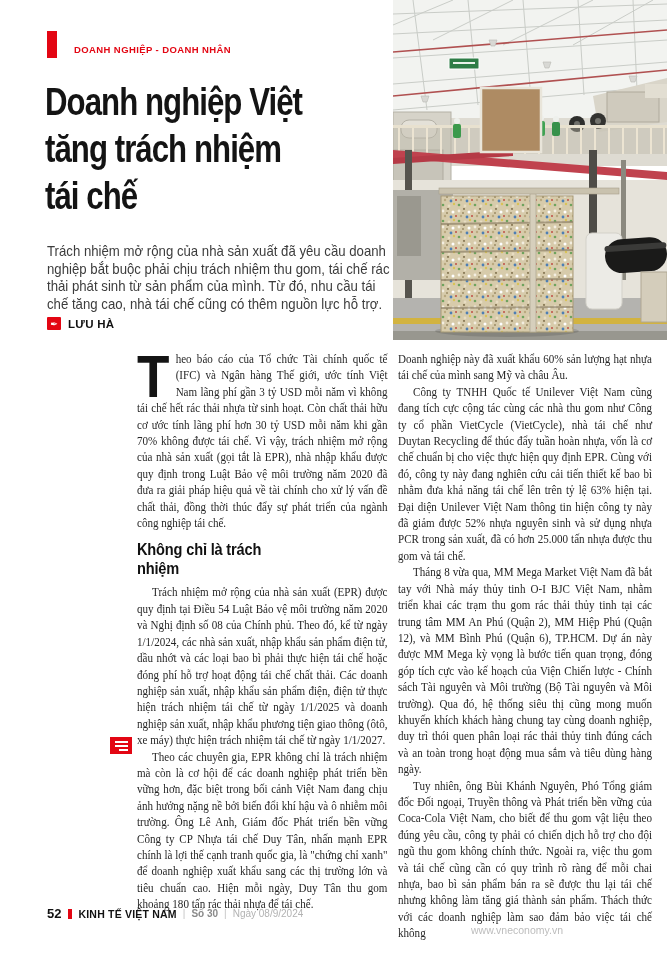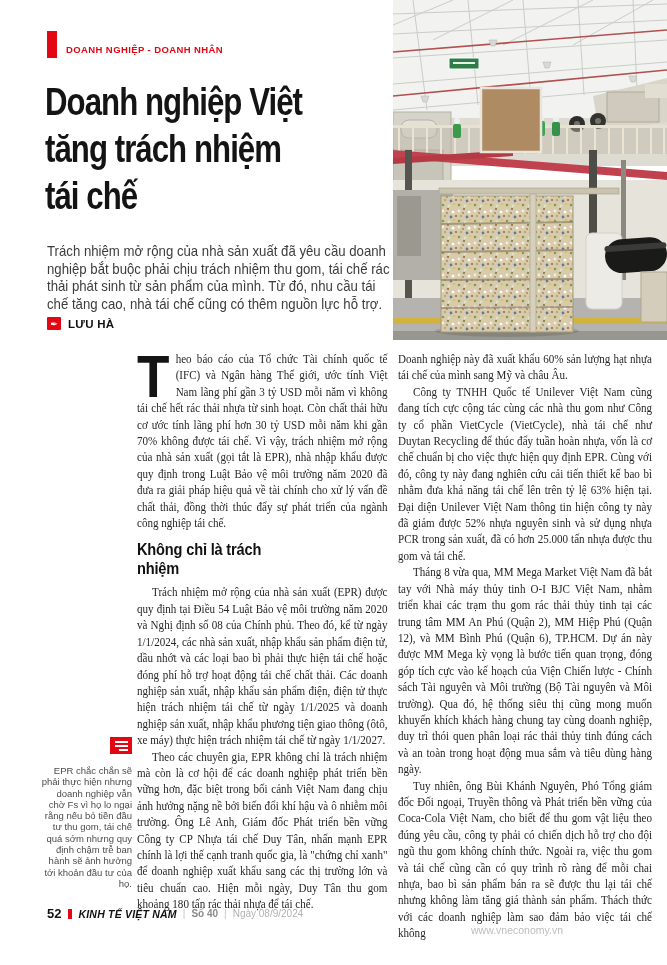--- a/index.html
+++ b/index.html
@@ -4,21 +4,21 @@
 <style>
   html,body{margin:0;padding:0;}
   body{
     width:667px;height:965px;position:relative;background:#ffffff;
     font-family:"Liberation Sans","DejaVu Sans",sans-serif;
     overflow:hidden;color:#222;
   }
   
   .kicker{position:absolute;left:47px;top:31px;display:flex;align-items:flex-end;}
   .kicker-bar{width:10px;height:27px;background:#e30613;}
-  .kicker-label{margin-left:9px;padding-bottom:3px;font-size:9.5px;font-weight:800;
+  .kicker-label{margin-left:17px;padding-bottom:3px;font-size:9.5px;font-weight:800;
     letter-spacing:.4px;color:#e30613;}
   
   .headline{position:absolute;left:45px;top:78px;width:430px;color:#141414;}
   .headline .hl-line{display:block;font-size:39px;line-height:47px;font-weight:800;
     letter-spacing:-1.2px;transform:scaleX(.8);transform-origin:left top;white-space:nowrap;}
   
   .lede{position:absolute;left:47px;top:243px;width:370px;font-size:14.2px;line-height:17.6px;
     color:#3c3c3c;transform:scaleX(.93);transform-origin:left top;}
   
   .author{position:absolute;left:47px;top:317px;display:flex;align-items:center;}
@@ -46,21 +46,21 @@
   .pq-icon i{position:absolute;right:4px;height:2px;background:#fff;display:block;}
   .pq-icon i:nth-child(1){top:4px;width:13px;}
   .pq-icon i:nth-child(2){top:8px;width:13px;}
   .pq-icon i:nth-child(3){top:12px;width:9px;}
   .pq-text{margin-top:7px;font-size:9.5px;line-height:11.3px;font-weight:500;color:#4c4c4c;}
   
   .footer{position:absolute;left:0;top:906px;width:590px;height:16px;}
   .footer-left{position:absolute;left:47px;top:0;display:flex;align-items:center;}
   .f-page{font-size:13px;font-weight:800;color:#111;}
   .f-bar{width:4px;height:10px;background:#e30613;margin:0 6px 0 7px;}
-  .f-brand{font-size:10.5px;font-weight:800;color:#111;letter-spacing:.2px;font-style:italic;}
+  .f-brand{font-size:10.5px;font-weight:800;color:#111;letter-spacing:.2px;}
   .f-sep{color:#c4c4c4;font-size:10px;margin:0 6px;}
   .f-issue{font-size:10px;font-weight:700;color:#8a8a8a;}
   .f-date{font-size:10px;color:#b2b2b2;}
   .footer-site{position:absolute;right:27px;top:18px;font-size:10.5px;color:#bcbcbc;}
 </style>
 </head>
 <body>
 
 <div class="kicker">
   <div class="kicker-bar"></div>
@@ -245,27 +245,26 @@
 
 <div class="col col2">
   <p class="noindent">Doanh nghiệp này đã xuất khẩu 60% sản lượng hạt nhựa tái chế của mình sang Mỹ và châu Âu.</p>
   <p>Công ty TNHH Quốc tế Unilever Việt Nam cũng đang tích cực cộng tác cùng các nhà thu gom như Công ty cổ phần VietCycle (VietCycle), nhà tái chế như Duytan Recycling để thúc đẩy tuần hoàn nhựa, vốn là cơ chế chuẩn bị cho việc thực hiện quy định EPR. Cùng với đó, công ty này đang nghiên cứu cải tiến thiết kế bao bì nhằm đưa khả năng tái chế lên trên tỷ lệ 63% hiện tại. Đại diện Unilever Việt Nam thông tin hiện công ty này đã giảm được 52% nhựa nguyên sinh và sử dụng nhựa PCR trong sản xuất, đã có hơn 25.000 tấn nhựa được thu gom và tái chế.</p>
   <p>Tháng 8 vừa qua, MM Mega Market Việt Nam đã bắt tay với Nhà máy thủy tinh O-I BJC Việt Nam, nhằm triển khai các trạm thu gom rác thải thủy tinh tại các trung tâm MM An Phú (Quận 2), MM Hiệp Phú (Quận 12), và MM Bình Phú (Quận 6), TP.HCM. Dự án này được MM Mega kỳ vọng là bước tiến quan trọng, đóng góp tích cực vào kế hoạch của Viện Chiến lược - Chính sách Tài nguyên và Môi trường (Bộ Tài nguyên và Môi trường). Qua đó, hệ thống siêu thị cũng mong muốn khuyến khích khách hàng chung tay cùng doanh nghiệp, duy trì thói quen phân loại rác thải thủy tinh đúng cách và an toàn trong hoạt động mua sắm và tiêu dùng hàng ngày.</p>
   <p>Tuy nhiên, ông Bùi Khánh Nguyên, Phó Tổng giám đốc Đối ngoại, Truyền thông và Phát triển bền vững của Coca-Cola Việt Nam, cho biết để thu gom vật liệu theo đúng yêu cầu, công ty phải có chiến dịch hỗ trợ cho đội ngũ thu gom không chính thức. Ngoài ra, việc thu gom và tái chế cũng cần có quy trình rõ ràng để mỗi chai nhựa, bao bì sản phẩm bán ra sẽ được thu lại tái chế nhưng không làm tăng giá thành sản phẩm. Thách thức với các doanh nghiệp làm sao đảm bảo việc tái chế không</p>
 </div>
 
 <aside class="pullquote">
   <span class="pq-icon"><i></i><i></i><i></i></span>
-  <div class="pq-text">EPR chắc chắn sẽ phải thực hiện nhưng doanh nghiệp vẫn chờ Fs vì họ lo ngại rằng nếu bỏ tiền đầu tư thu gom, tái chế quá sớm nhưng quy định chậm trễ ban hành sẽ ảnh hưởng tới khoản đầu tư của họ.</div>
 </aside>
 
 <div class="footer">
   <div class="footer-left">
     <span class="f-page">52</span>
     <span class="f-bar"></span>
     <span class="f-brand">KINH TẾ VIỆT NAM</span>
     <span class="f-sep">|</span>
-    <span class="f-issue">Số 40</span>
+    <span class="f-issue">Số 30</span>
     <span class="f-sep">|</span>
     <span class="f-date">Ngày 08/9/2024</span>
   </div>
   <div class="footer-site">www.vneconomy.vn</div>
 </div>
 
 </body></html>

